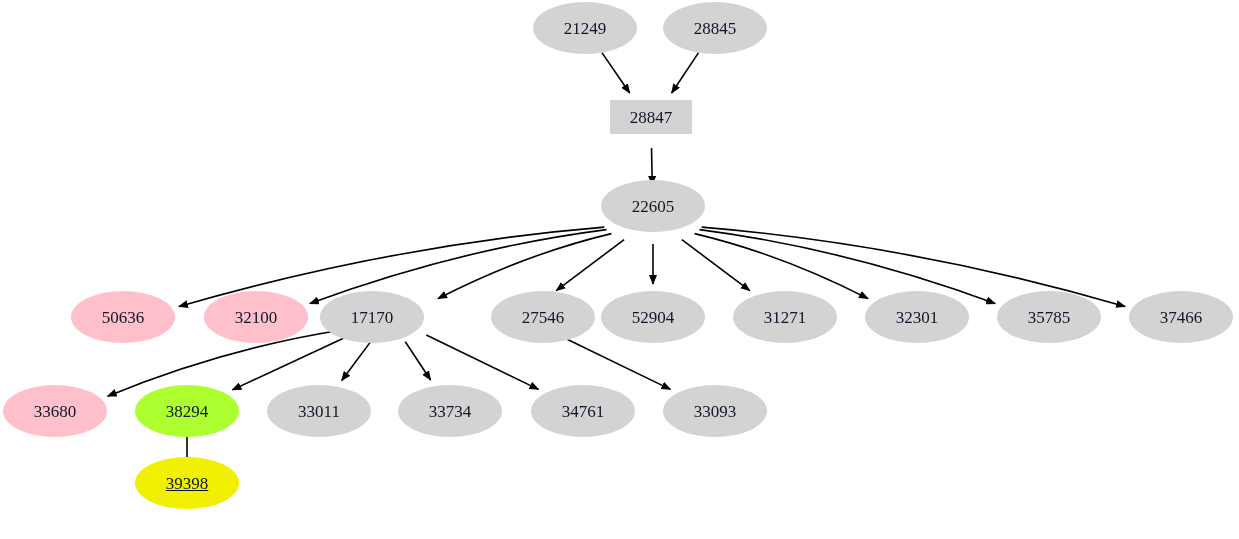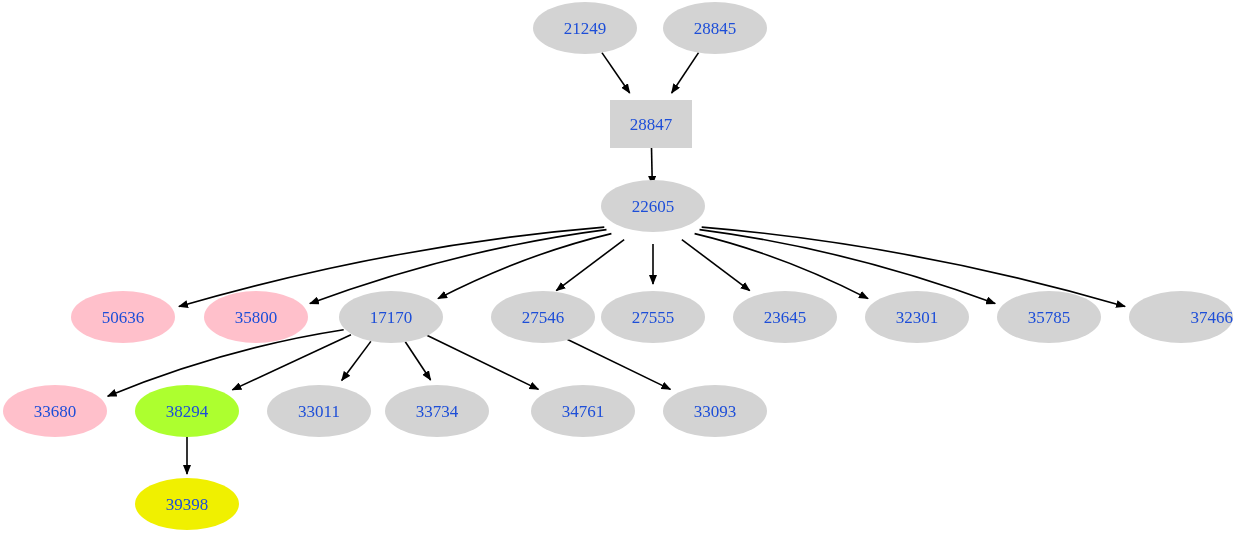--- a/index.html
+++ b/index.html
@@ -27,21 +27,21 @@
     pointer-events: none;
   }
   .graph-node {
     position: absolute;
     display: flex;
     align-items: center;
     justify-content: center;
     box-sizing: border-box;
     font-family: "Liberation Serif", "DejaVu Serif", serif;
     font-size: 17px;
-    color: #1d4ed8;
+    color: #0f172a;
     line-height: 1;
     white-space: nowrap;
     user-select: none;
   }
   .shape-ellipse { border-radius: 50%; }
   .shape-box { border-radius: 0; }
 </style>
 </head>
 <body>
 
@@ -74,68 +74,68 @@
         <path d="M 187.00 437.00 L 187.00 474.00" fill="none" stroke="#000000" stroke-width="1.6" marker-end="url(#arrowhead)"></path>
       </g>
   </svg>
   <div id="nodes-group">
       <div class="graph-node shape-ellipse" style="left: 533px; top: 2px; width: 104px; height: 52px; background: rgb(211, 211, 211);">
         <span>21249</span>
       </div>
       <div class="graph-node shape-ellipse" style="left: 663px; top: 2px; width: 104px; height: 52px; background: rgb(211, 211, 211); justify-content: center;">
         <span>28845</span>
       </div>
-      <div class="graph-node shape-box" style="left: 610px; top: 100px; width: 82px; height: 48px; background: rgb(211, 211, 211);">
+      <div class="graph-node shape-box" style="left: 610px; top: 100px; width: 82px; height: 34px; background: rgb(211, 211, 211);">
         <span>28847</span>
       </div>
       <div class="graph-node shape-ellipse" style="left: 601px; top: 180px; width: 104px; height: 52px; background: rgb(211, 211, 211);">
         <span>22605</span>
       </div>
       <div class="graph-node shape-ellipse" style="left: 71px; top: 291px; width: 104px; height: 52px; background: rgb(255, 192, 203);">
         <span>50636</span>
       </div>
       <div class="graph-node shape-ellipse" style="left: 204px; top: 291px; width: 104px; height: 52px; background: rgb(255, 192, 203);">
-        <span>35800</span>
+        <span>32100</span>
       </div>
-      <div class="graph-node shape-ellipse" style="left: 339px; top: 291px; width: 104px; height: 52px; background: rgb(211, 211, 211); font-family: Liberation Serif, serif;">
+      <div class="graph-node shape-ellipse" style="left: 320px; top: 291px; width: 104px; height: 52px; background: rgb(211, 211, 211); font-family: Liberation Serif, serif;">
         <span>17170</span>
       </div>
       <div class="graph-node shape-ellipse" style="left: 491px; top: 291px; width: 104px; height: 52px; background: rgb(211, 211, 211);">
         <span>27546</span>
       </div>
       <div class="graph-node shape-ellipse" style="left: 601px; top: 291px; width: 104px; height: 52px; background: rgb(211, 211, 211);">
-        <span>27555</span>
+        <span>52904</span>
       </div>
       <div class="graph-node shape-ellipse" style="left: 733px; top: 291px; width: 104px; height: 52px; background: rgb(211, 211, 211);">
-        <span>23645</span>
+        <span>31271</span>
       </div>
       <div class="graph-node shape-ellipse" style="left: 865px; top: 291px; width: 104px; height: 52px; background: rgb(211, 211, 211); text-align: center;">
         <span>32301</span>
       </div>
       <div class="graph-node shape-ellipse" style="left: 997px; top: 291px; width: 104px; height: 52px; background: rgb(211, 211, 211);">
         <span>35785</span>
       </div>
-      <div class="graph-node shape-ellipse" style="left: 1129px; top: 291px; width: 104px; height: 52px; background: rgb(211, 211, 211); justify-content: flex-end;">
+      <div class="graph-node shape-ellipse" style="left: 1129px; top: 291px; width: 104px; height: 52px; background: rgb(211, 211, 211);">
         <span>37466</span>
       </div>
       <div class="graph-node shape-ellipse" style="left: 3px; top: 385px; width: 104px; height: 52px; background: rgb(255, 192, 203);">
         <span>33680</span>
       </div>
       <div class="graph-node shape-ellipse" style="left: 135px; top: 385px; width: 104px; height: 52px; background: rgb(173, 255, 47); text-align: center;">
         <span>38294</span>
       </div>
       <div class="graph-node shape-ellipse" style="left: 267px; top: 385px; width: 104px; height: 52px; background: rgb(211, 211, 211);">
         <span>33011</span>
       </div>
-      <div class="graph-node shape-ellipse" style="left: 385px; top: 385px; width: 104px; height: 52px; background: rgb(211, 211, 211); justify-content: center;">
+      <div class="graph-node shape-ellipse" style="left: 398px; top: 385px; width: 104px; height: 52px; background: rgb(211, 211, 211); justify-content: center;">
         <span>33734</span>
       </div>
       <div class="graph-node shape-ellipse" style="left: 531px; top: 385px; width: 104px; height: 52px; background: rgb(211, 211, 211);">
         <span>34761</span>
       </div>
       <div class="graph-node shape-ellipse" style="left: 663px; top: 385px; width: 104px; height: 52px; background: rgb(211, 211, 211);">
         <span>33093</span>
       </div>
-      <div class="graph-node shape-ellipse" style="left: 135px; top: 478px; width: 104px; height: 52px; background: rgb(240, 240, 0);">
+      <div class="graph-node shape-ellipse" style="left: 135px; top: 457px; width: 104px; height: 52px; background: rgb(240, 240, 0); text-decoration: underline;">
         <span>39398</span>
       </div>
     </div>
 </div>
 
 </body></html>

